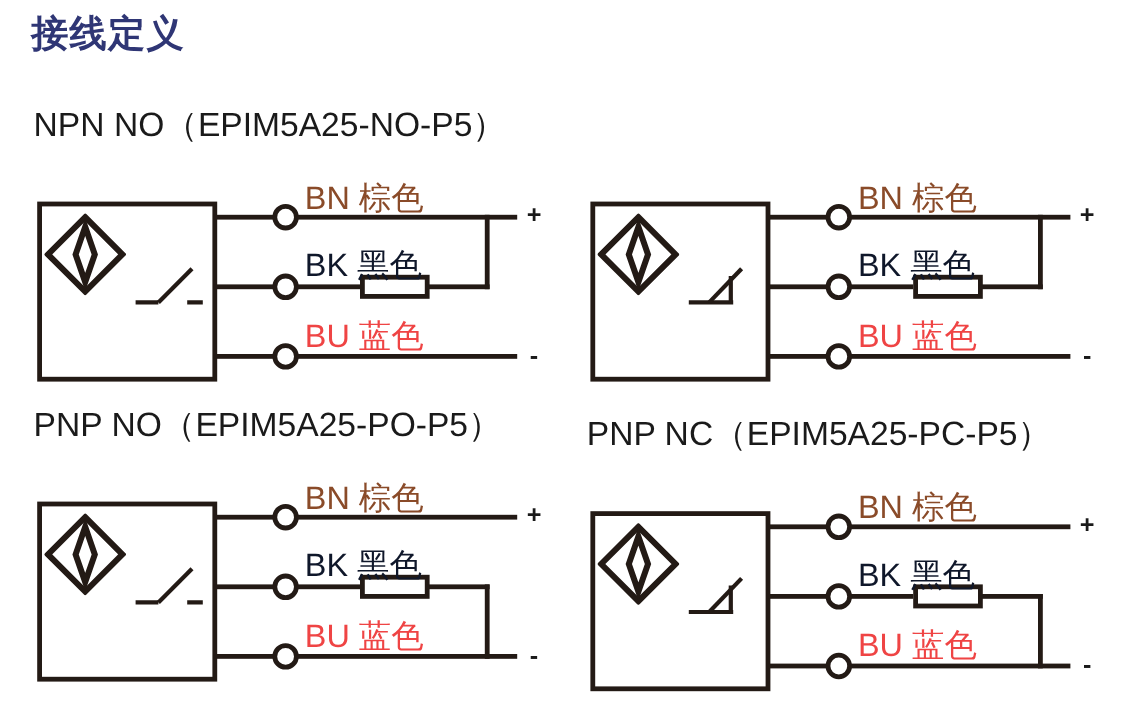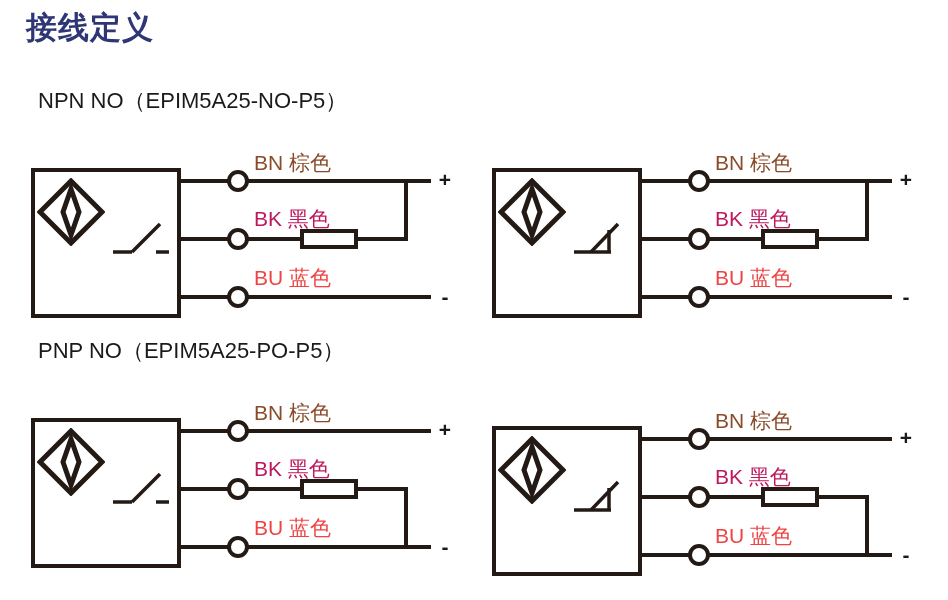--- a/index.html
+++ b/index.html
@@ -27,25 +27,24 @@
   }
   .diagram {
     position: absolute;
     width: 474px;
     height: 253px;
   }
   .diagram-title {
     position: absolute;
     left: 28px;
     top: 0px;
-    font-size: 22px;
+    font-size: 28px;
     color: #1a1a1a;
     white-space: nowrap;
     line-height: 1;
-    margin-left: 10px;
   }
   
   .sensor-box {
     position: absolute;
     left: 31px;
     top: 78px;
     width: 150px;
     height: 150px;
     border: 4px solid #231a15;
     box-sizing: border-box;
@@ -93,26 +92,26 @@
     position: absolute;
     width: 58px;
     height: 20px;
     border: 4px solid #231a15;
     background: #fff;
     box-sizing: border-box;
   }
   
   .wire-label {
     position: absolute;
-    font-size: 21px;
+    font-size: 27px;
     white-space: nowrap;
     line-height: 1;
   }
   .label-bn { color: #8a4b29; }
-  .label-bk { color: #be185d; }
+  .label-bk { color: #0f172a; }
   .label-bu { color: #ef4444; }
   
   .polarity {
     position: absolute;
     font-size: 21px;
     font-weight: bold;
     color: #1a1a1a;
     line-height: 1;
     width: 16px;
     text-align: center;
@@ -239,20 +238,21 @@
   <div class="wire-label label-bk" style="left:254px; top:118px;">BK 黑色</div>
 
   <div class="wire-h" style="left:179px; top:205px; width:63px;"></div>
   <div class="terminal" style="left:227px; top:196px;"></div>
   <div class="wire-h" style="left:247px; top:205px; width:184px;"></div>
   <div class="wire-label label-bu" style="left:254px; top:177px;">BU 蓝色</div>
   <div class="polarity" style="left:437px; top:196px;">-</div>
 </div>
 
 <div class="diagram" style="left:461px; top:348px;">
+  <div class="diagram-title">PNP NC（EPIM5A25-PC-P5）</div>
 
   <div class="sensor-box"></div>
 
   <div class="sensor-glyph">
     <svg width="68" height="68" viewBox="0 0 68 68">
       <polygon points="34,3 65,34 34,65 3,34" fill="none" stroke="#231a15" stroke-width="5"></polygon>
       <polygon points="34,11 42,34 34,57 26,34" fill="none" stroke="#231a15" stroke-width="5"></polygon>
     </svg>
   </div>
 

